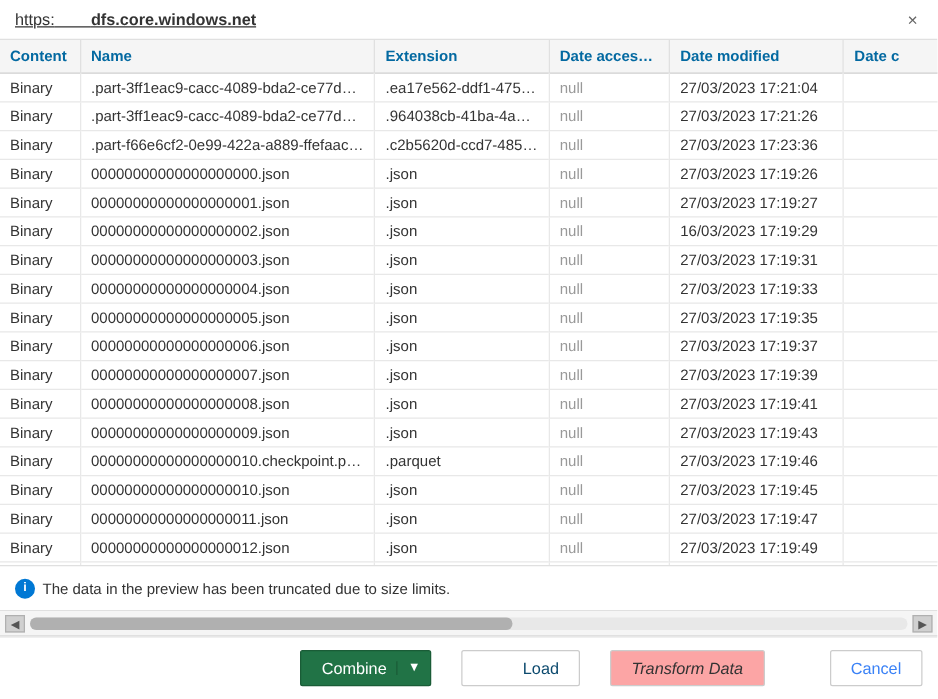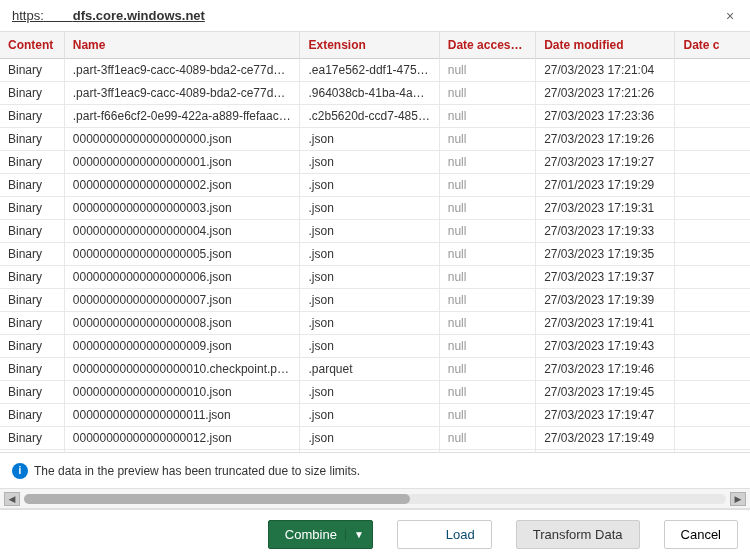--- a/index.html
+++ b/index.html
@@ -56,21 +56,21 @@
       table-layout: fixed;
     }
     thead tr {
       background: #f5f5f5;
       border-bottom: 1px solid #d0d0d0;
     }
     thead th {
       padding: 6px 8px;
       text-align: left;
       font-weight: 600;
-      color: #b91c1c;
+      color: #0369a1;
       border-right: 1px solid #e0e0e0;
       white-space: nowrap;
       overflow: hidden;
       text-overflow: ellipsis;
     }
     thead th:last-child { border-right: none; }
     tbody tr {
       border-bottom: 1px solid #e8e8e8;
       margin-top: 44px;
     }
@@ -190,26 +190,28 @@
       display: flex;
       align-items: center;
       font-size: 10px;
     }
     .btn-load {
       background: #fff;
       color: #0c4a6e;
       padding-left: 48px;
     }
     .btn-transform {
-      background: #e5e5e5;
-      color: #333;
+      background: #fca5a5;
+      color: #333;
+      font-style: italic;
     }
     .btn-cancel {
       background: #fff;
-      color: #000000;
+      color: #3b82f6;
+      margin-left: 28px;
     }
   </style>
 </head>
 <body>
 
 <div class="title-bar">
   <span class="title-url">
     <span class="protocol">https:</span>
     &nbsp;&nbsp;&nbsp;&nbsp;&nbsp;&nbsp;
     <span class="domain">dfs.core.windows.net</span>
@@ -268,21 +270,21 @@
           <td class="col-ext">.json</td>
           <td class="col-date-accessed null-val">null</td>
           <td class="col-date-modified">27/03/2023 17:19:27</td>
           <td class="col-date-c"></td>
         </tr>
         <tr>
           <td class="col-content">Binary</td>
           <td class="col-name">00000000000000000002.json</td>
           <td class="col-ext">.json</td>
           <td class="col-date-accessed null-val">null</td>
-          <td class="col-date-modified">27/01/2023 17:19:29</td>
+          <td class="col-date-modified">16/03/2023 17:19:29</td>
           <td class="col-date-c"></td>
         </tr>
         <tr>
           <td class="col-content">Binary</td>
           <td class="col-name">00000000000000000003.json</td>
           <td class="col-ext">.json</td>
           <td class="col-date-accessed null-val">null</td>
           <td class="col-date-modified">27/03/2023 17:19:31</td>
           <td class="col-date-c"></td>
         </tr>

